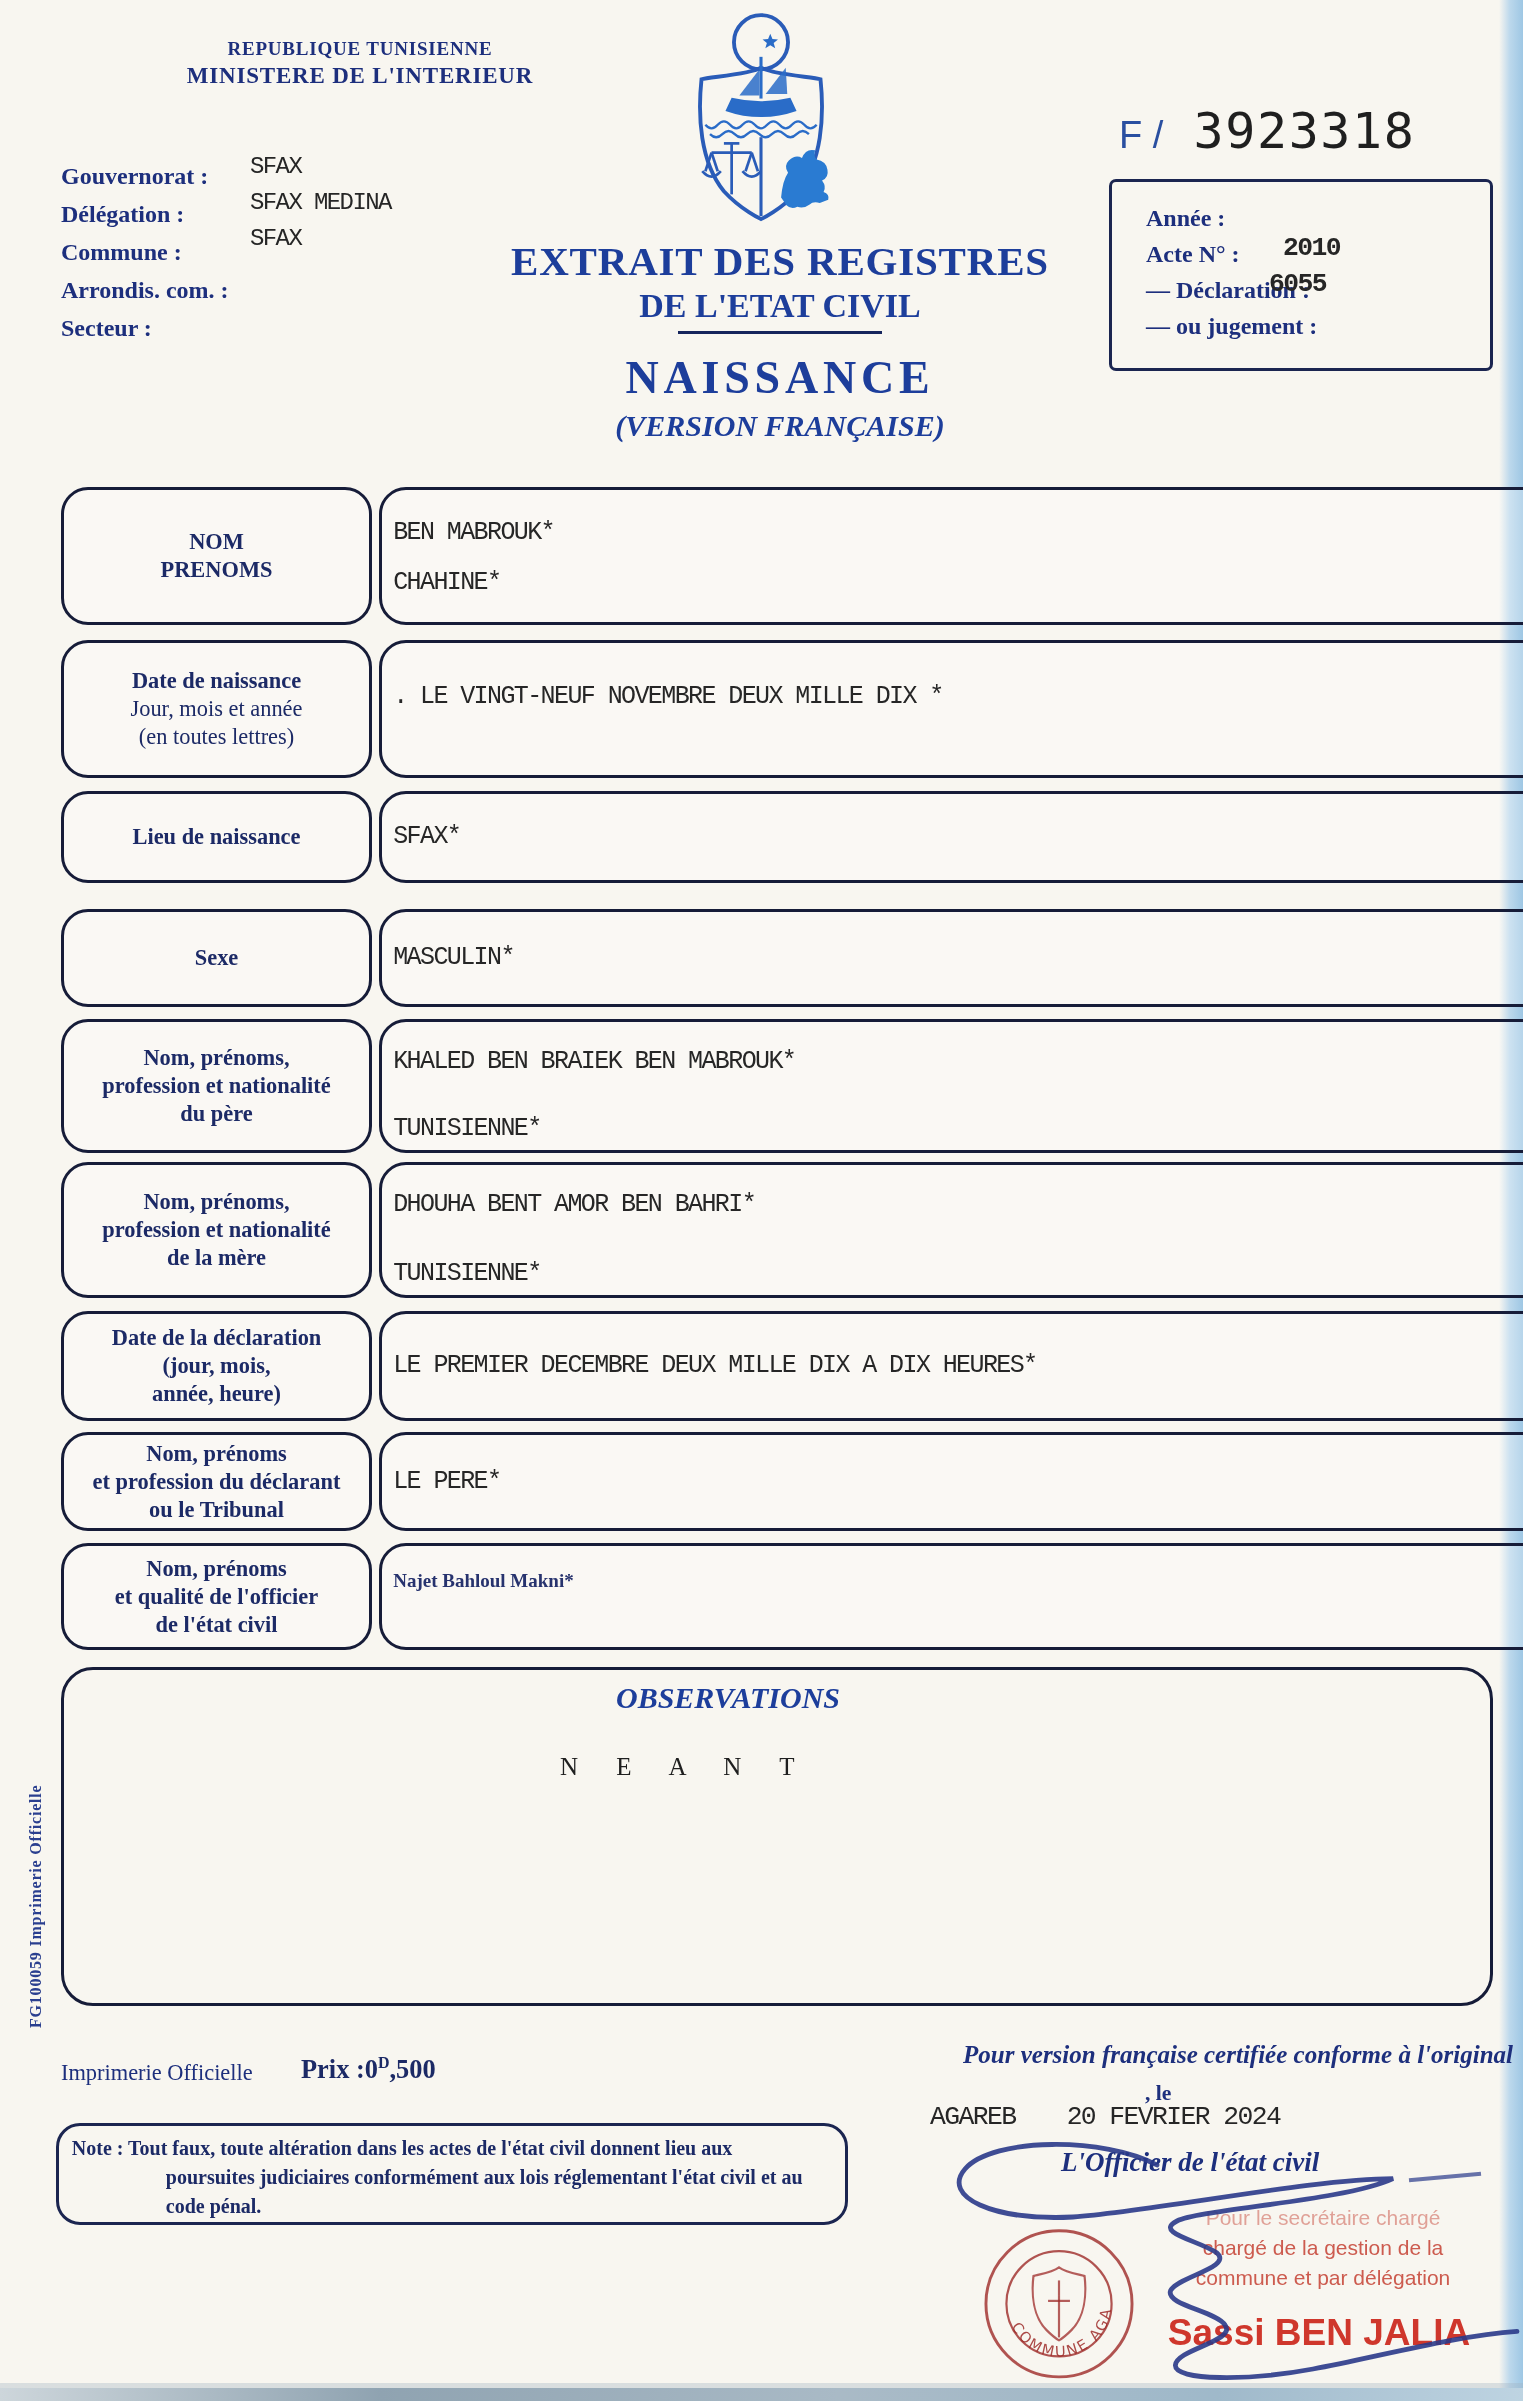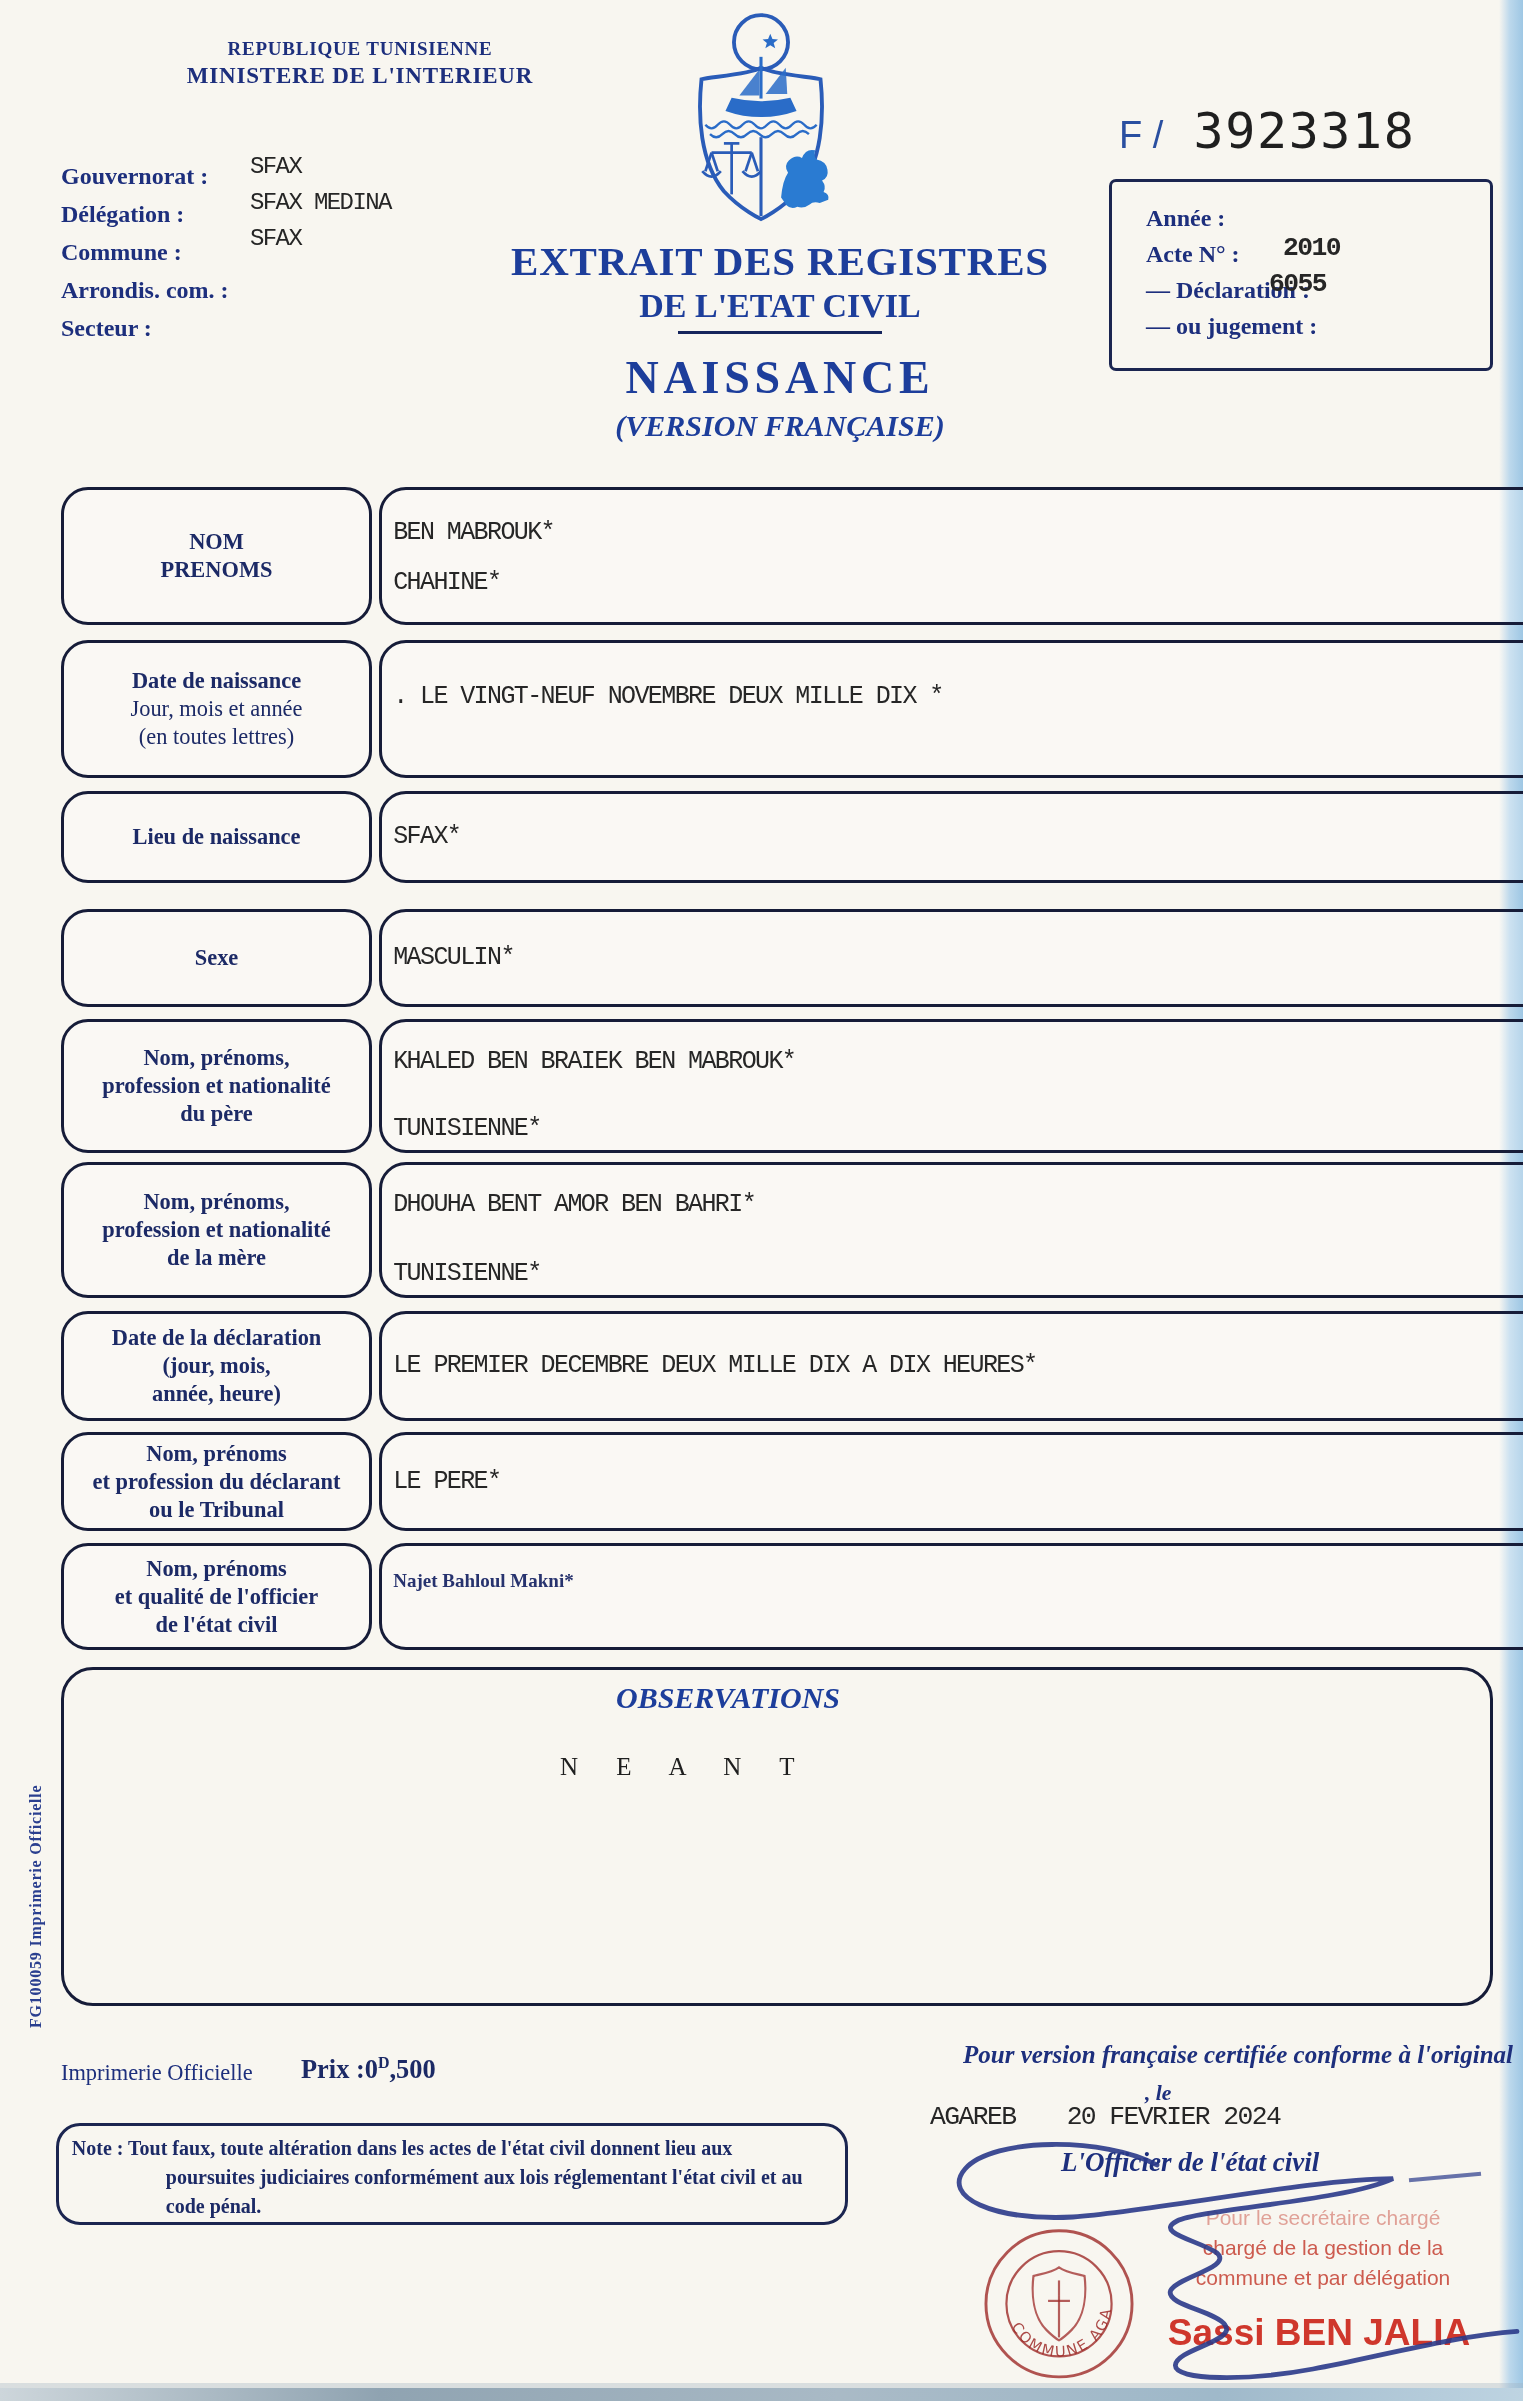--- a/index.html
+++ b/index.html
@@ -64,21 +64,21 @@
   .price sup{font-size:16px;}
 
   .note-box{position:absolute;left:56px;top:2123px;width:792px;height:102px;
     border:3.2px solid #1b2550;border-radius:24px;box-sizing:border-box;
     padding:8px 14.4px 0 12.8px;font-size:20px;font-weight:bold;color:#1c2a66;line-height:29px;}
   .note-box .indent{padding-left:94px;}
 
   .cert{position:absolute;left:953px;top:2041px;width:560px;font-size:25px;font-style:italic;font-weight:bold;color:#1d2f7d;text-align:right;}
   .place-date{position:absolute;left:930px;top:2102px;text-align:right;}
   .place-date .typed{font-size:26.4px;}
-  .pd-le{position:absolute;left:215px;top:-21px;font-size:21.6px;font-style:italic;font-weight:bold;color:#1d2f7d;font-family:"Liberation Serif",serif;letter-spacing:0;}
+  .pd-le{position:absolute;left:215px;top:-21px;font-size:21.6px;font-weight:bold;color:#1d2f7d;font-family:"Liberation Serif",serif;letter-spacing:0;}
   .pd-date{margin-left:48px;}
   .officer{position:absolute;left:1061px;top:2147px;font-size:27px;font-weight:bold;font-style:italic;color:#1d2f7d;}
 
   .stamp-text{position:absolute;left:1151px;top:2203px;width:344px;text-align:center;
     font-family:"Liberation Sans",sans-serif;font-size:21px;line-height:30px;color:rgba(198,70,56,.88);}
   .stamp-text .faint{opacity:.55;}
   .stamp-name{position:absolute;left:1135px;top:2312px;width:368px;text-align:center;
     font-family:"Liberation Sans",sans-serif;font-size:37px;font-weight:bold;color:#cf372c;}
 
   .seal{position:absolute;left:975px;top:2216px;}

